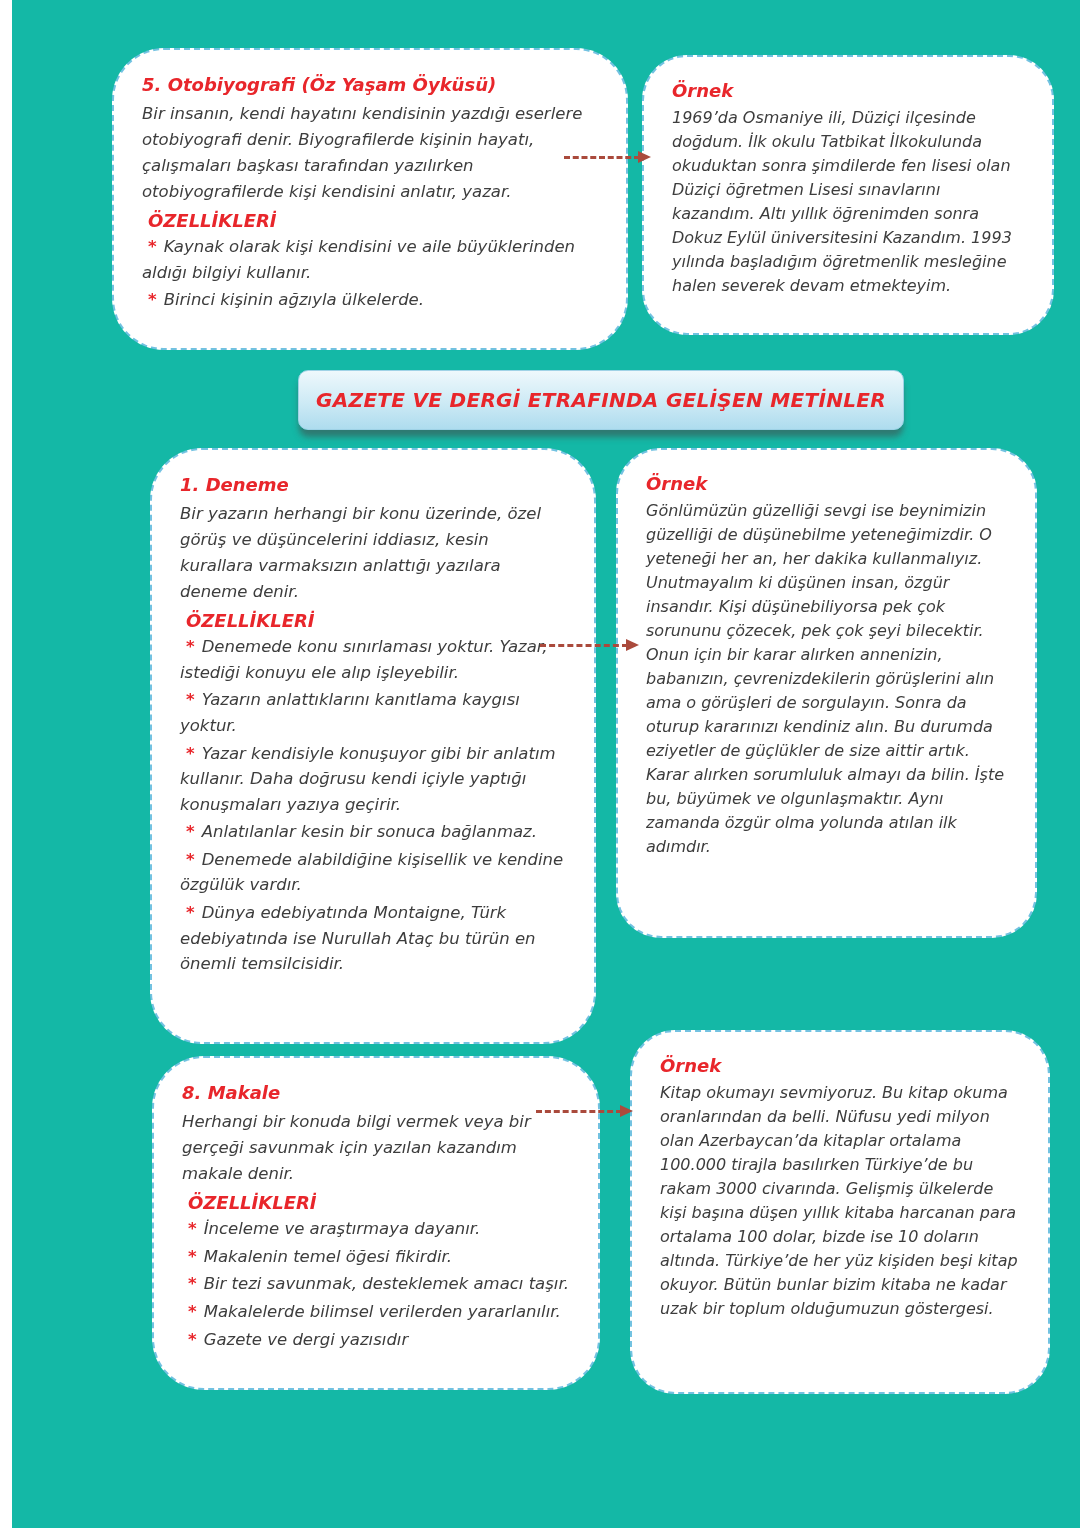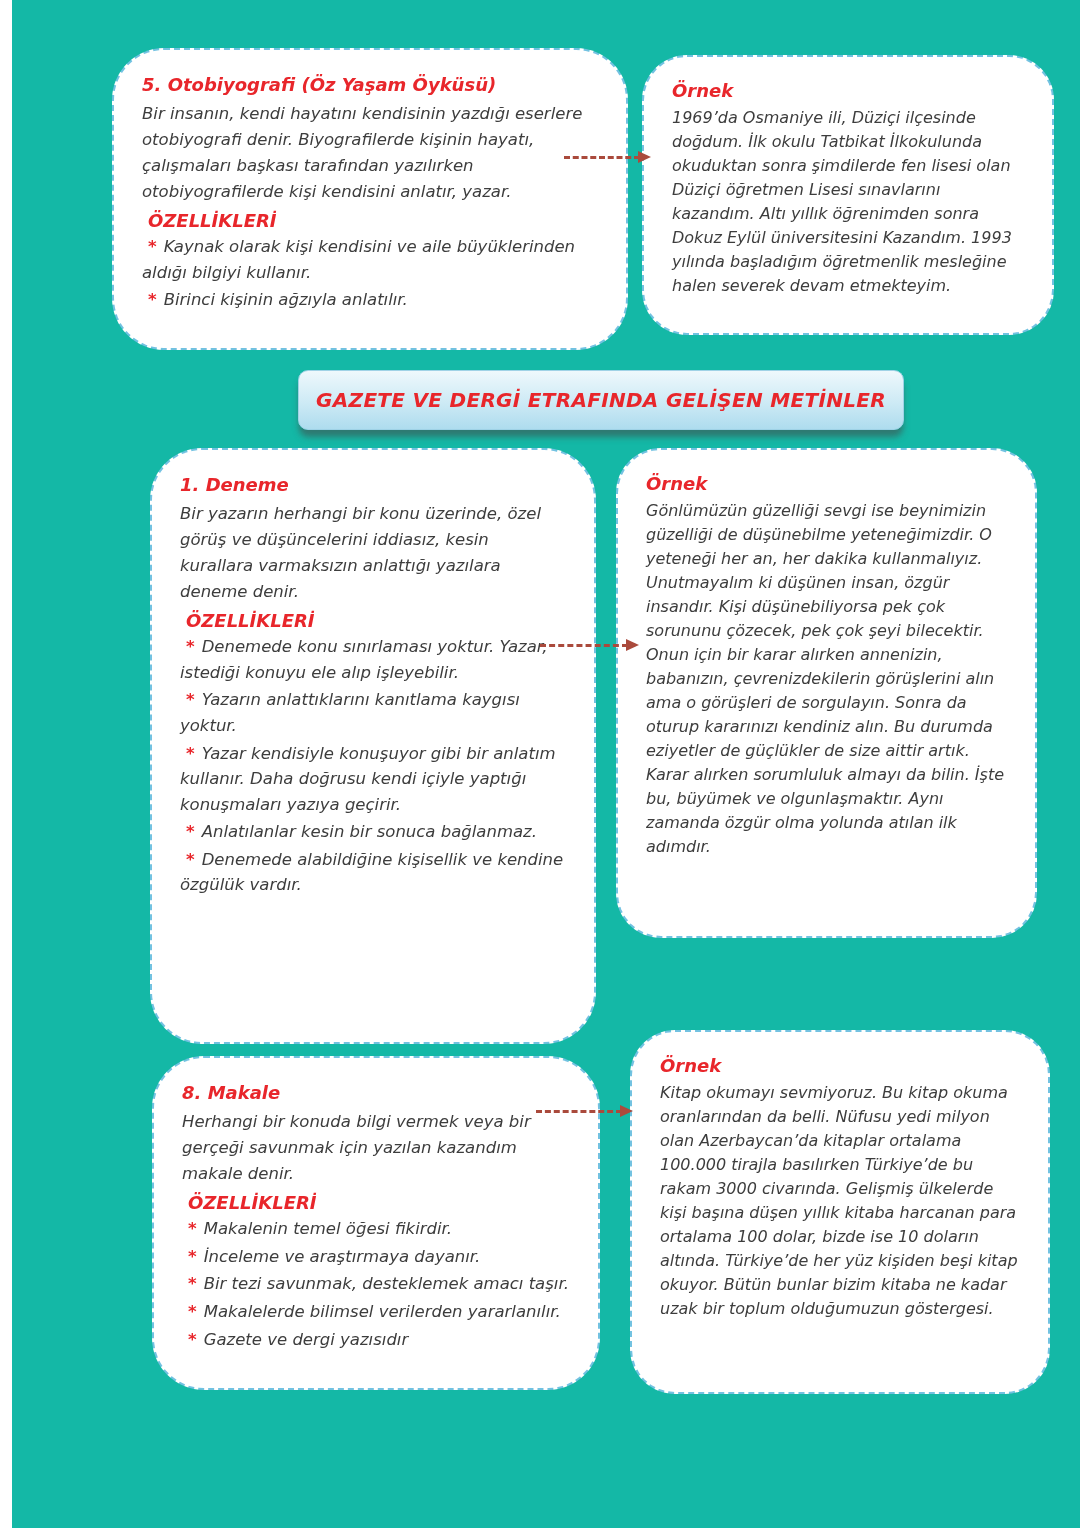--- a/index.html
+++ b/index.html
@@ -87,21 +87,21 @@
 <body>
 
 <div class="page">
 
   <div class="box r50" style="left:100px; top:48px; width:516px; height:302px;">
     <p class="sec-title">5. Otobiyografi (Öz Yaşam Öyküsü)</p>
     <p class="body-text">Bir insanın, kendi hayatını kendisinin yazdığı eserlere otobiyografi denir. Biyografilerde kişinin hayatı, çalışmaları başkası tarafından yazılırken otobiyografilerde kişi kendisini anlatır, yazar.</p>
     <p class="features-label">ÖZELLİKLERİ</p>
     <ul class="features">
       <li class="feature"><span class="star">*</span><span>Kaynak olarak kişi kendisini ve aile büyüklerinden aldığı bilgiyi kullanır.</span></li>
-      <li class="feature"><span class="star">*</span><span>Birinci kişinin ağzıyla anlatılır.</span></li>
+      <li class="feature"><span class="star">*</span><span>Birinci kişinin ağzıyla ülkelerde.</span></li>
     </ul>
   </div>
 
   <div class="box r45" style="left:630px; top:55px; width:412px; height:280px; padding-top:20px;">
     <p class="ornek-label">Örnek</p>
     <p class="body-text tight">1969’da Osmaniye ili, Düziçi ilçesinde doğdum. İlk okulu Tatbikat İlkokulunda okuduktan sonra şimdilerde fen lisesi olan Düziçi öğretmen Lisesi sınavlarını kazandım. Altı yıllık öğrenimden sonra Dokuz Eylül üniversitesini Kazandım. 1993 yılında başladığım öğretmenlik mesleğine  halen severek devam etmekteyim.</p>
   </div>
 
   <div class="arrow" style="left:552px; top:156px; width:76px;"></div>
 
@@ -112,37 +112,38 @@
   <div class="box r50" style="left:138px; top:448px; width:446px; height:596px;">
     <p class="sec-title">1. Deneme</p>
     <p class="body-text">Bir yazarın herhangi bir konu üzerinde, özel görüş ve düşüncelerini iddiasız, kesin kurallara varmaksızın anlattığı yazılara deneme denir.</p>
     <p class="features-label">ÖZELLİKLERİ</p>
     <ul class="features">
       <li class="feature"><span class="star">*</span><span>Denemede konu sınırlaması yoktur. Yazar, istediği konuyu ele alıp işleyebilir.</span></li>
       <li class="feature"><span class="star">*</span><span>Yazarın anlattıklarını kanıtlama kaygısı yoktur.</span></li>
       <li class="feature"><span class="star">*</span><span>Yazar kendisiyle konuşuyor gibi bir anlatım kullanır. Daha doğrusu kendi içiyle yaptığı konuşmaları yazıya geçirir.</span></li>
       <li class="feature"><span class="star">*</span><span>Anlatılanlar kesin bir sonuca bağlanmaz.</span></li>
       <li class="feature"><span class="star">*</span><span>Denemede alabildiğine kişisellik ve kendine özgülük vardır.</span></li>
+      <li class="feature"><span class="star">*</span><span>Dünya edebiyatında Montaigne, Türk edebiyatında ise Nurullah Ataç bu türün en önemli temsilcisidir.</span></li>
     </ul>
   </div>
 
   <div class="box r45" style="left:604px; top:448px; width:421px; height:490px; padding-top:20px;">
     <p class="ornek-label">Örnek</p>
     <p class="body-text tight">Gönlümüzün güzelliği sevgi ise beynimizin güzelliği de düşünebilme yeteneğimizdir. O yeteneği her an, her dakika kullanmalıyız. Unutmayalım ki düşünen insan, özgür insandır. Kişi düşünebiliyorsa pek çok sorununu çözecek, pek çok şeyi bilecektir. Onun için bir karar alırken annenizin, babanızın, çevrenizdekilerin görüşlerini alın ama o görüşleri de sorgulayın. Sonra da oturup kararınızı kendiniz alın. Bu durumda eziyetler de güçlükler de size aittir artık. Karar alırken sorumluluk almayı da bilin. İşte bu, büyümek ve olgunlaşmaktır. Aynı zamanda özgür olma yolunda atılan ilk adımdır.</p>
   </div>
 
   <div class="arrow" style="left:528px; top:644px; width:88px;"></div>
 
   <div class="box r50" style="left:140px; top:1056px; width:448px; height:334px;">
     <p class="sec-title">8. Makale</p>
     <p class="body-text">Herhangi bir konuda bilgi vermek veya bir gerçeği savunmak için yazılan kazandım makale denir.</p>
     <p class="features-label">ÖZELLİKLERİ</p>
     <ul class="features">
+      <li class="feature"><span class="star">*</span><span>İnceleme ve araştırmaya dayanır.</span></li>
       <li class="feature"><span class="star">*</span><span>Makalenin temel öğesi fikirdir.</span></li>
-      <li class="feature"><span class="star">*</span><span>İnceleme ve araştırmaya dayanır.</span></li>
       <li class="feature"><span class="star">*</span><span>Bir tezi savunmak, desteklemek amacı taşır.</span></li>
       <li class="feature"><span class="star">*</span><span>Makalelerde bilimsel verilerden yararlanılır.</span></li>
       <li class="feature"><span class="star">*</span><span>Gazete ve dergi yazısıdır</span></li>
     </ul>
   </div>
 
   <div class="box r45" style="left:618px; top:1030px; width:420px; height:364px; padding-top:20px;">
     <p class="ornek-label">Örnek</p>
     <p class="body-text tight">Kitap okumayı sevmiyoruz. Bu kitap okuma oranlarından da belli. Nüfusu yedi milyon olan Azerbaycan’da kitaplar ortalama 100.000 tirajla basılırken Türkiye’de bu rakam 3000 civarında. Gelişmiş ülkelerde kişi başına düşen yıllık kitaba harcanan para ortalama 100 dolar, bizde ise 10 doların altında. Türkiye’de her yüz kişiden beşi kitap okuyor. Bütün bunlar bizim kitaba ne kadar uzak bir toplum olduğumuzun göstergesi.</p>
   </div>

